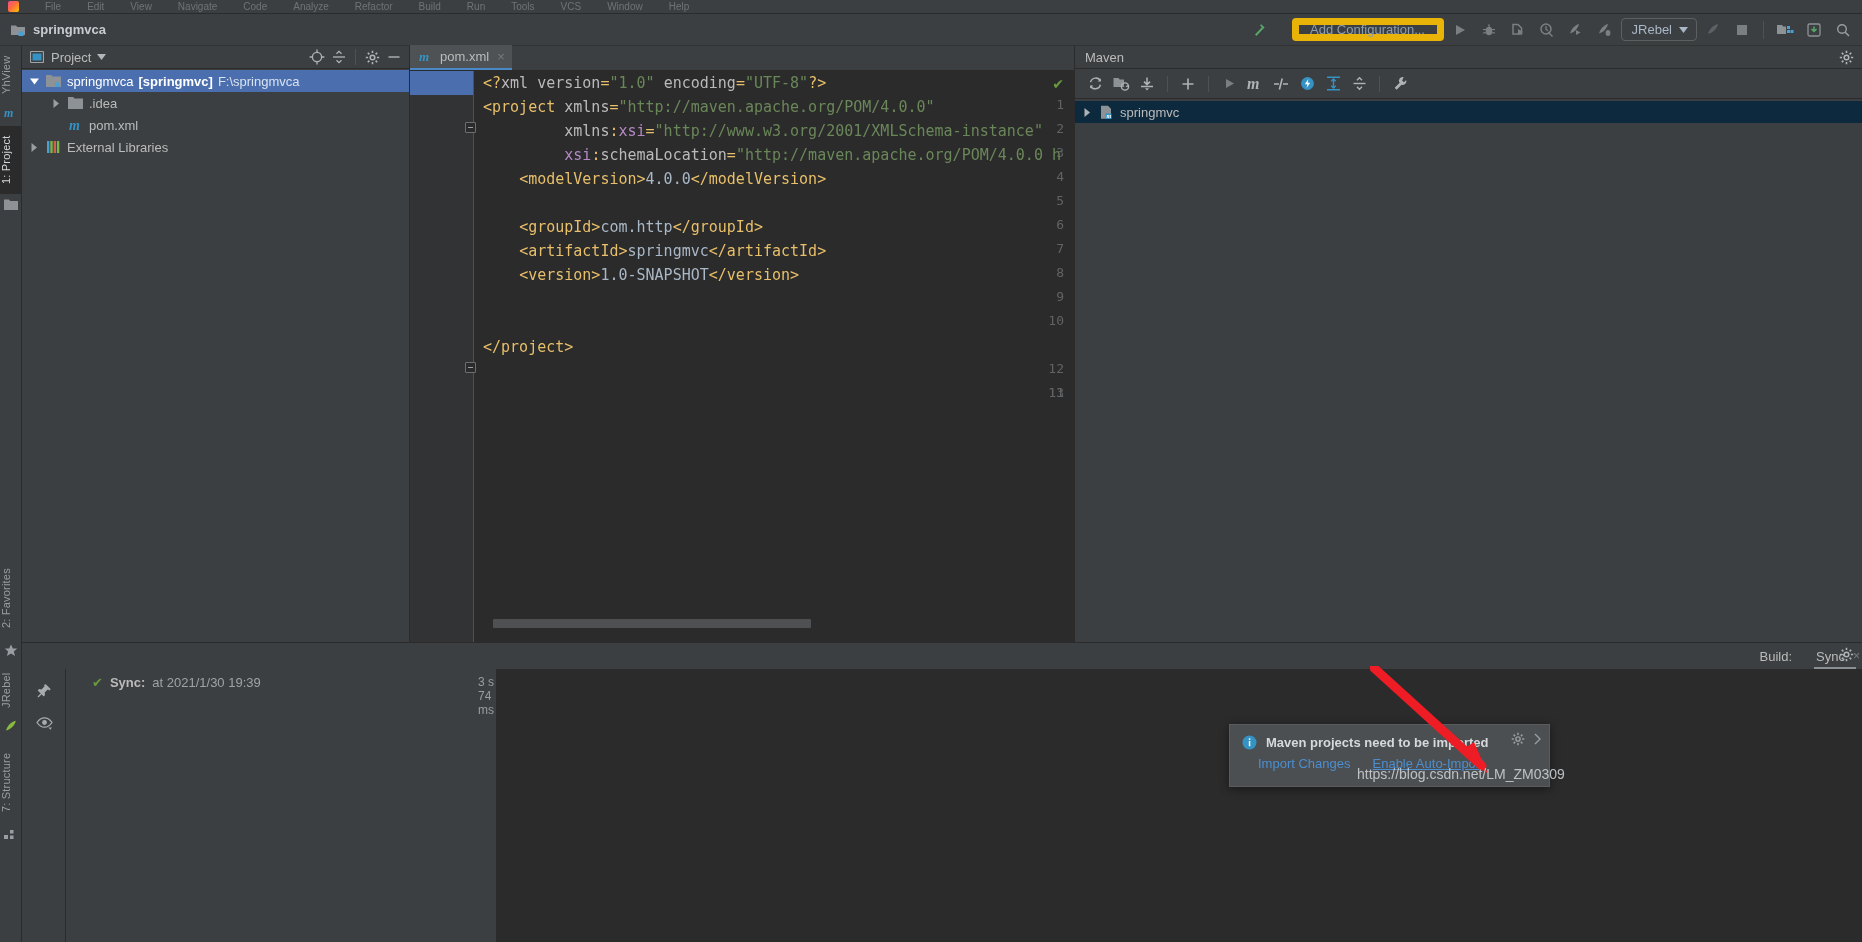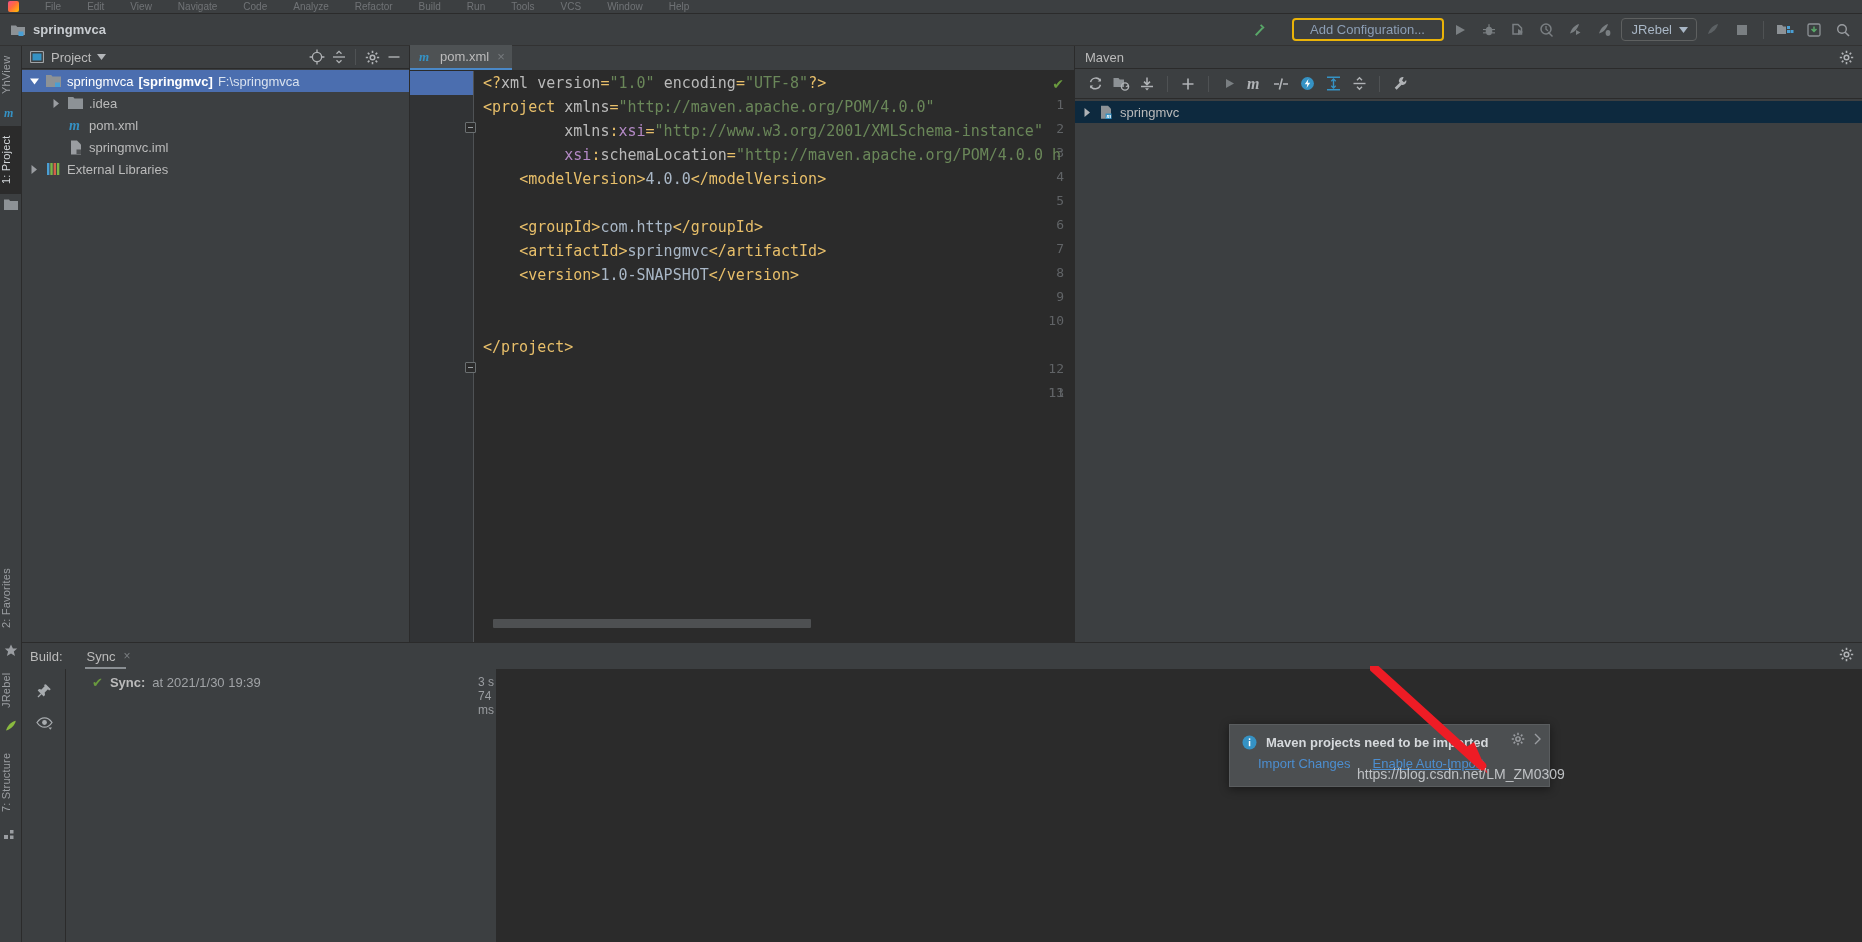--- a/index.html
+++ b/index.html
@@ -34,21 +34,21 @@
   }
   .tb-title { display:flex; align-items:center; gap:7px; padding-left:10px; }
   .tb-title .tname { font-size:13px; font-weight:bold; color:#c8ccd0; }
   .tb-right { margin-left:auto; display:flex; align-items:center; gap:3px; padding-right:6px; }
   .tbtn {
     width:26px; height:24px; display:flex; align-items:center; justify-content:center;
     border-radius:3px;
   }
   .cfgbox {
     height:23px; min-width:152px; padding:0 11px;
-    border:2px solid #eab308; border-radius:4px;
+    border:7px solid #eab308; border-radius:4px;
     display:flex; align-items:center; justify-content:center;
     font-size:13px; color:#8c9eb5; background:#3c3f41; white-space:nowrap;margin-left:16px;
   }
   .jrebel {
     height:23px; padding:0 8px 0 10px; border:1px solid #5e6060; border-radius:4px;
     display:flex; align-items:center; gap:7px;
     font-size:13px; color:#a9b7c6; background:#3c3f41; white-space:nowrap;
   }
   .vsep { width:1px; height:18px; background:#4f5254; margin:0 5px; }
 
@@ -138,21 +138,21 @@
   .mvn-head .mh-icons { margin-left:auto; display:flex; }
   .mvn-tools { height:30px; display:flex; align-items:center; gap:2px; padding-left:8px; border-bottom:1px solid #2b2b2b; }
   .mbtn { width:24px;height:24px;display:flex;align-items:center;justify-content:center;border-radius:3px; }
   .msep { width:1px; height:16px; background:#4f5254; margin:0 6px; }
   .mvn-tree { padding-top:2px; }
   .mrow { height:22px; display:flex; align-items:center; gap:5px; padding-left:6px; font-size:13px; color:#bbbbbb; }
   .mrow.sel { background:#0d293e; }
 
   
   .build { position:absolute; left:22px; top:642px; width:1840px; height:300px; background:#3c3f41; border-top:1px solid #2b2b2b; }
-  .build-head { height:26px; display:flex; align-items:center; padding-left:8px; position:relative; }
+  .build-head { height:26px; display:flex; align-items:center; padding-left:8px; position:relative;justify-content:flex-end; }
   .build-head .blabel { font-size:13px; color:#bbbbbb; margin-right:22px; }
   .build-tab { position:relative; display:flex; align-items:center; gap:8px; height:26px; padding:0 2px; }
   .build-tab .bt-text { font-size:13px; color:#bbbbbb; }
   .build-tab .bt-x { font-size:12px; color:#7a7e81; }
   .build-tab:after { content:""; position:absolute; left:0; right:6px; bottom:0; height:2px; background:#8a8f93; }
   .build-gear { position:absolute; right:8px; top:4px; }
   .build-body { position:relative; height:274px; display:flex; }
   .build-side { width:44px; height:100%; border-right:1px solid #2b2b2b; padding-top:6px; }
   .bs-btn { width:44px;height:32px;display:flex;align-items:center;justify-content:center; }
   .build-list { width:406px; height:100%; position:relative; }
@@ -424,29 +424,20 @@
 
       <div class="trow" style="padding-left:46px;">
         <span class="tico">
           <svg width="16" height="16" viewBox="0 0 16 16">
               <text x="1" y="12.5" font-family="Liberation Serif, serif" font-style="italic" font-weight="bold" font-size="14" fill="#3592c4">m</text>
             </svg>
         </span>
         <span class="tlabel">pom.xml</span>
       </div>
 
-      <div class="trow" style="padding-left:46px;">
-        <span class="tico">
-          <svg width="14" height="15" viewBox="0 0 14 15">
-            <path d="M2 0.5h6l4 4v10H2z" fill="#9a9da1"></path>
-            <rect x="7.5" y="9.5" width="4.5" height="4.5" fill="#4f5254"></rect>
-          </svg>
-        </span>
-        <span class="tlabel">springmvc.iml</span>
-      </div>
 
       <div class="trow" style="padding-left:6px;">
         <span class="arrow">
           <svg width="7" height="9" viewBox="0 0 7 9">
               <path d="M0.5 0L6 4.5 0.5 9z" fill="#9a9da1"></path>
             </svg>
         </span>
         <span class="tico">
           <svg width="16" height="14" viewBox="0 0 16 14">
             <rect x="1" y="1" width="2.4" height="12" fill="#4a9fd4"></rect>

